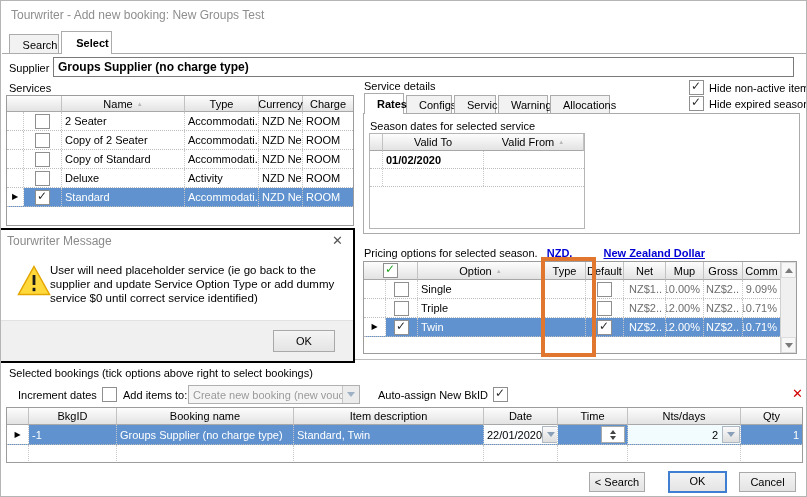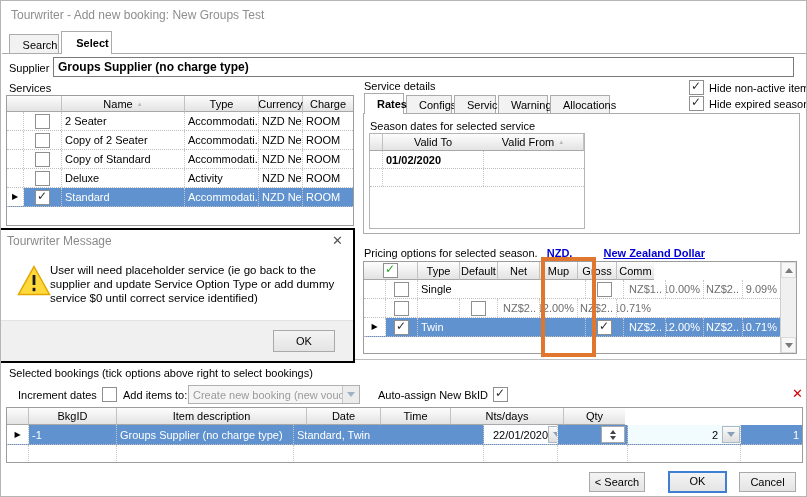--- a/index.html
+++ b/index.html
@@ -200,20 +200,24 @@
   <div class="abs lbl" style="left:363px;top:246px;">
     <span>Pricing options for selected season.</span>
     <span class="link" style="margin-left:6px;"><span>NZD,</span> <u>New Zealand Dollar</u></span>
   </div>
 
   <div class="grid" style="left:362px;top:260px;width:434px;height:93px;">
     <div class="hrow" style="height:18px;">
       <div class="hcell" style="width:54px;">
           <span class="cb green checked"></span>
         </div>
+      <div class="hcell" style="width:126px;">
+          <span>Option</span>
+          <span class="sort">▲</span>
+        </div>
       <div class="hcell" style="width:42px;">
           <span>Type</span>
         </div>
       <div class="hcell" style="width:38px;">
           <span>Default</span>
         </div>
       <div class="hcell" style="width:42px;">
           <span>Net</span>
         </div>
       <div class="hcell" style="width:38px;">
@@ -239,20 +243,21 @@
       <div class="cell num" style="width:42px;">NZ$1..</div>
       <div class="cell num" style="width:38px;">10.00%</div>
       <div class="cell num" style="width:39px;">NZ$2..</div>
       <div class="cell num" style="width:37px;border-right:none;">9.09%</div>
     </div>
     <div class="row" style="height:18px;">
       <div class="cell selcol" style="width:22px;"></div>
       <div class="cell selcol" style="width:32px;">
           <span class="cb"></span>
         </div>
+      <div class="cell" style="width:126px;">Triple</div>
       <div class="cell" style="width:42px;"></div>
       <div class="cell selcol" style="width:38px;">
           <span class="cb"></span>
         </div>
       <div class="cell num" style="width:42px;">NZ$2..</div>
       <div class="cell num" style="width:38px;">12.00%</div>
       <div class="cell num" style="width:39px;">NZ$2..</div>
       <div class="cell num" style="width:37px;border-right:none;">10.71%</div>
     </div>
     <div class="row sel" style="height:18px;">
@@ -318,20 +323,23 @@
     <span class="cb checked"></span>
   </div>
   <div class="abs redx" style="left:791px;top:385px;">✕</div>
 
   <div class="grid" style="left:5px;top:406px;width:797px;height:56px;">
     <div class="hrow" style="height:17px;">
       <div class="hcell" style="width:22px;"></div>
       <div class="hcell" style="width:88px;">
           <span>BkgID</span>
         </div>
+      <div class="hcell" style="width:177px;">
+          <span>Booking name</span>
+        </div>
       <div class="hcell" style="width:190px;">
           <span>Item description</span>
         </div>
       <div class="hcell" style="width:74px;">
           <span>Date</span>
         </div>
       <div class="hcell" style="width:70px;">
           <span>Time</span>
         </div>
       <div class="hcell" style="width:113px;">
@@ -342,21 +350,21 @@
         </div>
     </div>
     <div class="row sel" style="height:19px;">
       <div class="cell selcol" style="width:22px;background:#fff;color:#000;">
           <span class="selarrow">▶</span>
         </div>
       <div class="cell" style="width:88px;">-1</div>
       <div class="cell" style="width:177px;">Groups Supplier (no charge type)</div>
       <div class="cell" style="width:190px;">Standard, Twin</div>
       <div class="cell" style="width:74px;background:#fdfeff;color:#000;padding:0;">
-        <span style="flex:1;padding-left:9px;text-align:center;">22/01/2020</span>
+        <span style="flex:1;padding-left:3px;text-align:center;">22/01/2020</span>
         <span class="ddbtn">
             <span class="tdn" style="border-top-color:#8aa0b8;"></span>
           </span>
       </div>
       <div class="cell" style="width:70px;justify-content:flex-end;padding-right:2px;">
         <span class="spin">
             <span class="tup"></span>
             <span class="tdn2"></span>
           </span>
       </div>

